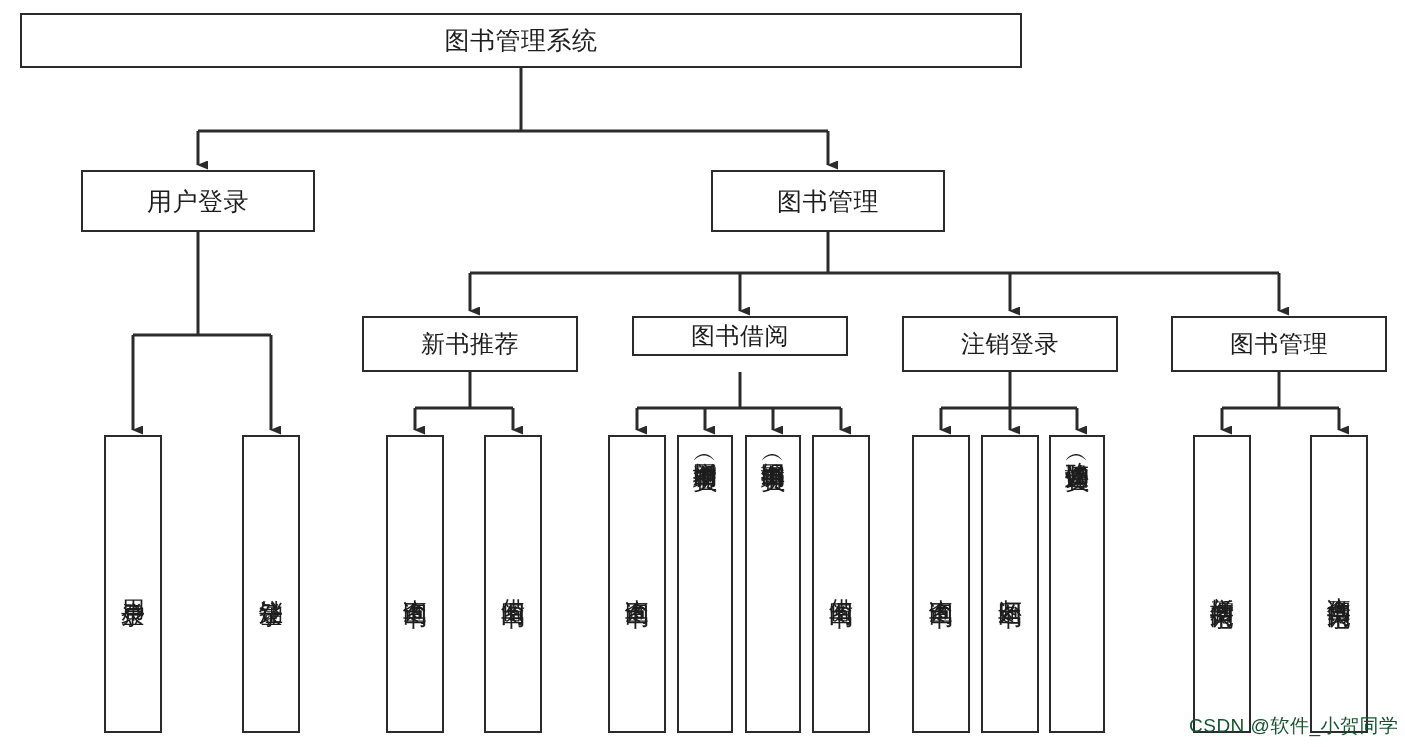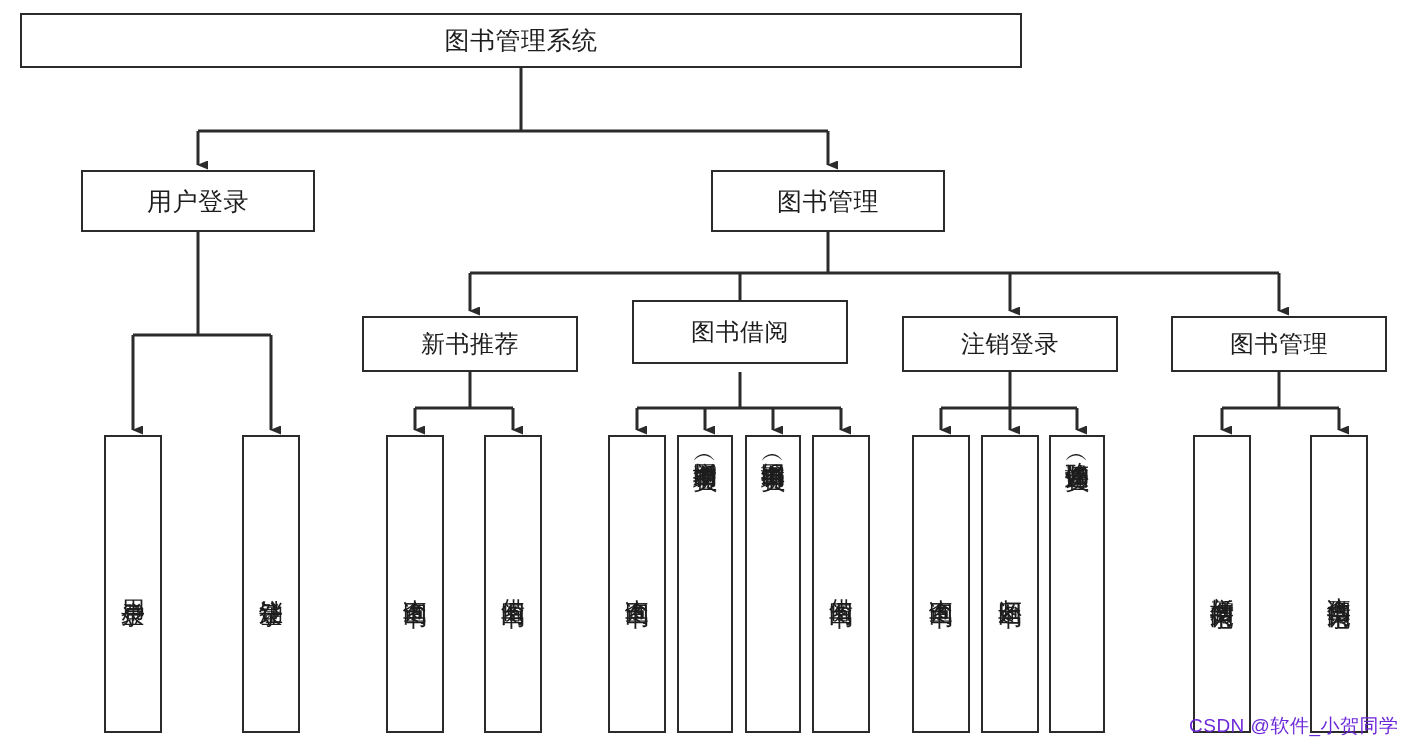--- a/index.html
+++ b/index.html
@@ -67,21 +67,21 @@
   .node.leaf.tall .label {
     letter-spacing: 1px;
   }
   
   .node.leaf.center {
     align-items: center;
     padding-top: 0;
   }
   .watermark {
     position: absolute;
-    color: #6d28d9;
+    color: #14532d;
     font-size: 19px;
     white-space: nowrap;
     letter-spacing: 0.5px;
   }
 </style>
 </head>
 <body>
 
 <div id="canvas">
 
@@ -144,21 +144,21 @@
   <div class="node horiz tier2" style="left:81px; top:170px; width:234px; height:62px;">
     <span class="label">用户登录</span>
   </div>
   <div class="node horiz tier2" style="left:711px; top:170px; width:234px; height:62px;">
     <span class="label">图书管理</span>
   </div>
 
   <div class="node horiz tier3" style="left:362px; top:316px; width:216px; height:56px;">
     <span class="label">新书推荐</span>
   </div>
-  <div class="node horiz tier3" style="left:632px; top:300px; width:216px; height:64px;">
+  <div class="node horiz tier3" style="left:632px; top:316px; width:216px; height:40px;">
     <span class="label">图书借阅</span>
   </div>
   <div class="node horiz tier3" style="left:902px; top:316px; width:216px; height:56px;">
     <span class="label">注销登录</span>
   </div>
   <div class="node horiz tier3" style="left:1171px; top:316px; width:216px; height:56px;">
     <span class="label">图书管理</span>
   </div>
 
   <div class="node leaf center" style="left:104px; top:435px; width:58px; height:298px;">

